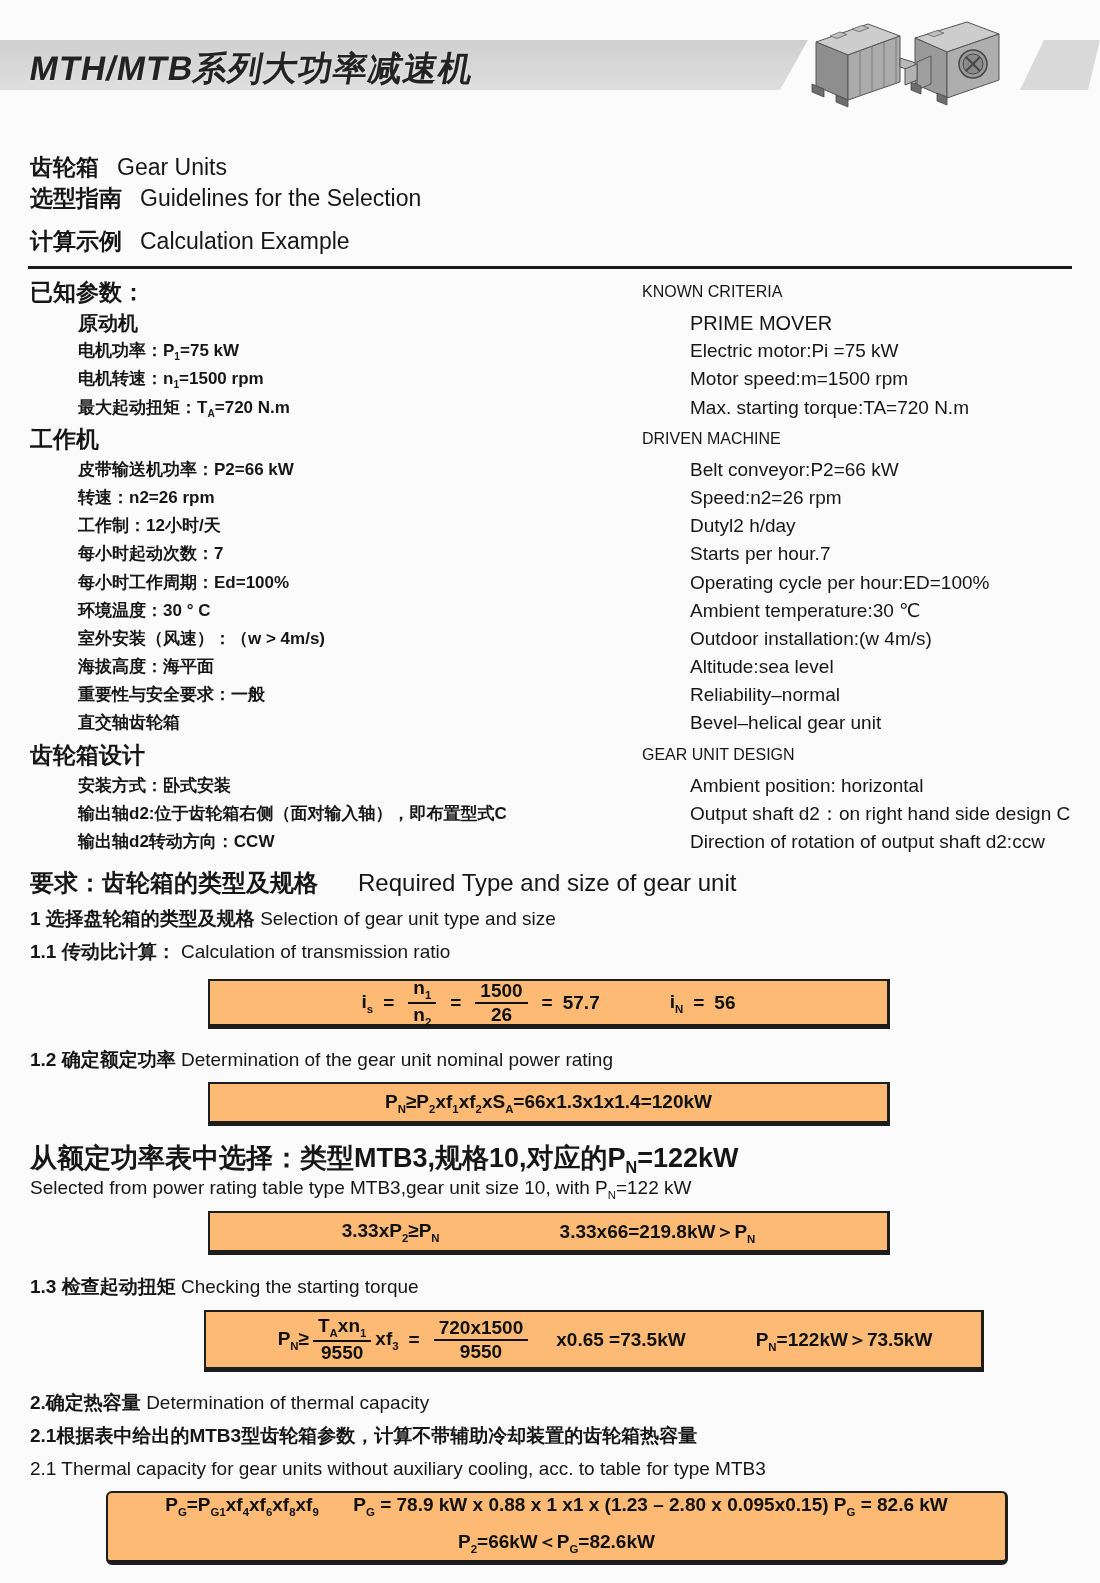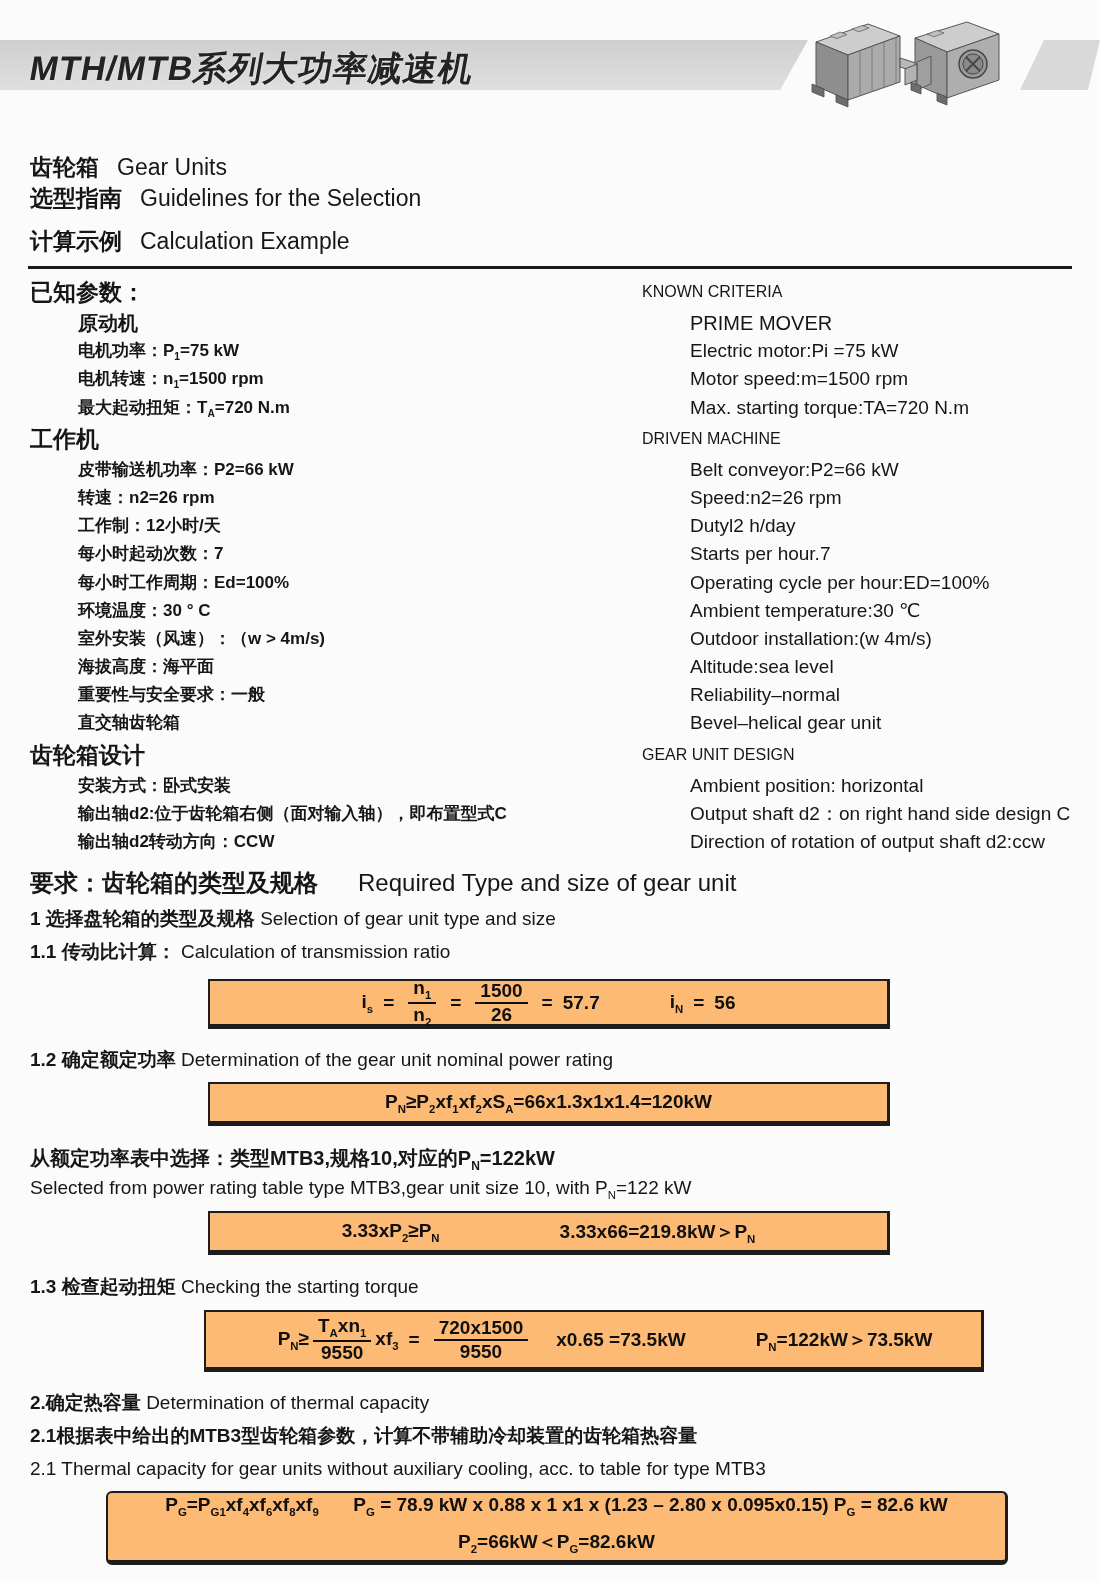--- a/index.html
+++ b/index.html
@@ -43,21 +43,21 @@
   .row.h1{height:34px;line-height:34px;}
   .row.h1 .cell-zh{padding-left:30px;font-size:23px;font-weight:bold;}
   .row.h1 .cell-en{font-size:16px;}
   .row.h2 .cell-zh{padding-left:78px;font-size:20px;font-weight:bold;}
   .row.h2 .cell-en{font-size:20px;}
   
   .req{margin:10px 0 0 30px;font-size:24px;height:34px;line-height:34px;white-space:nowrap;}
   .req .zh{font-weight:bold;margin-right:40px;}
   .step{margin:4px 0 0 30px;font-size:19px;height:29px;line-height:29px;white-space:nowrap;}
   .step .zh{font-weight:bold;}
-  .sel-zh{margin:18px 0 0 30px;font-size:20px;font-weight:bold;height:29px;line-height:29px;}
+  .sel-zh{margin:18px 0 0 30px;font-size:27px;font-weight:bold;height:29px;line-height:29px;}
   .sel-en{margin:0 0 0 30px;font-size:19px;height:30px;line-height:30px;}
   
   .fbox{
     background:#fdba74;border:2px solid #1d1d1d;border-bottom-width:5px;border-right-width:3px;
     display:flex;align-items:center;justify-content:center;
     font-weight:bold;font-size:19px;color:#101010;box-sizing:border-box;white-space:nowrap;
   }
   .fbox1{margin:13px 0 0 208px;width:682px;height:50px;}
   .fbox2{margin:8px 0 0 208px;width:682px;height:44px;}
   .fbox3{margin:8px 0 0 208px;width:682px;height:44px;}

